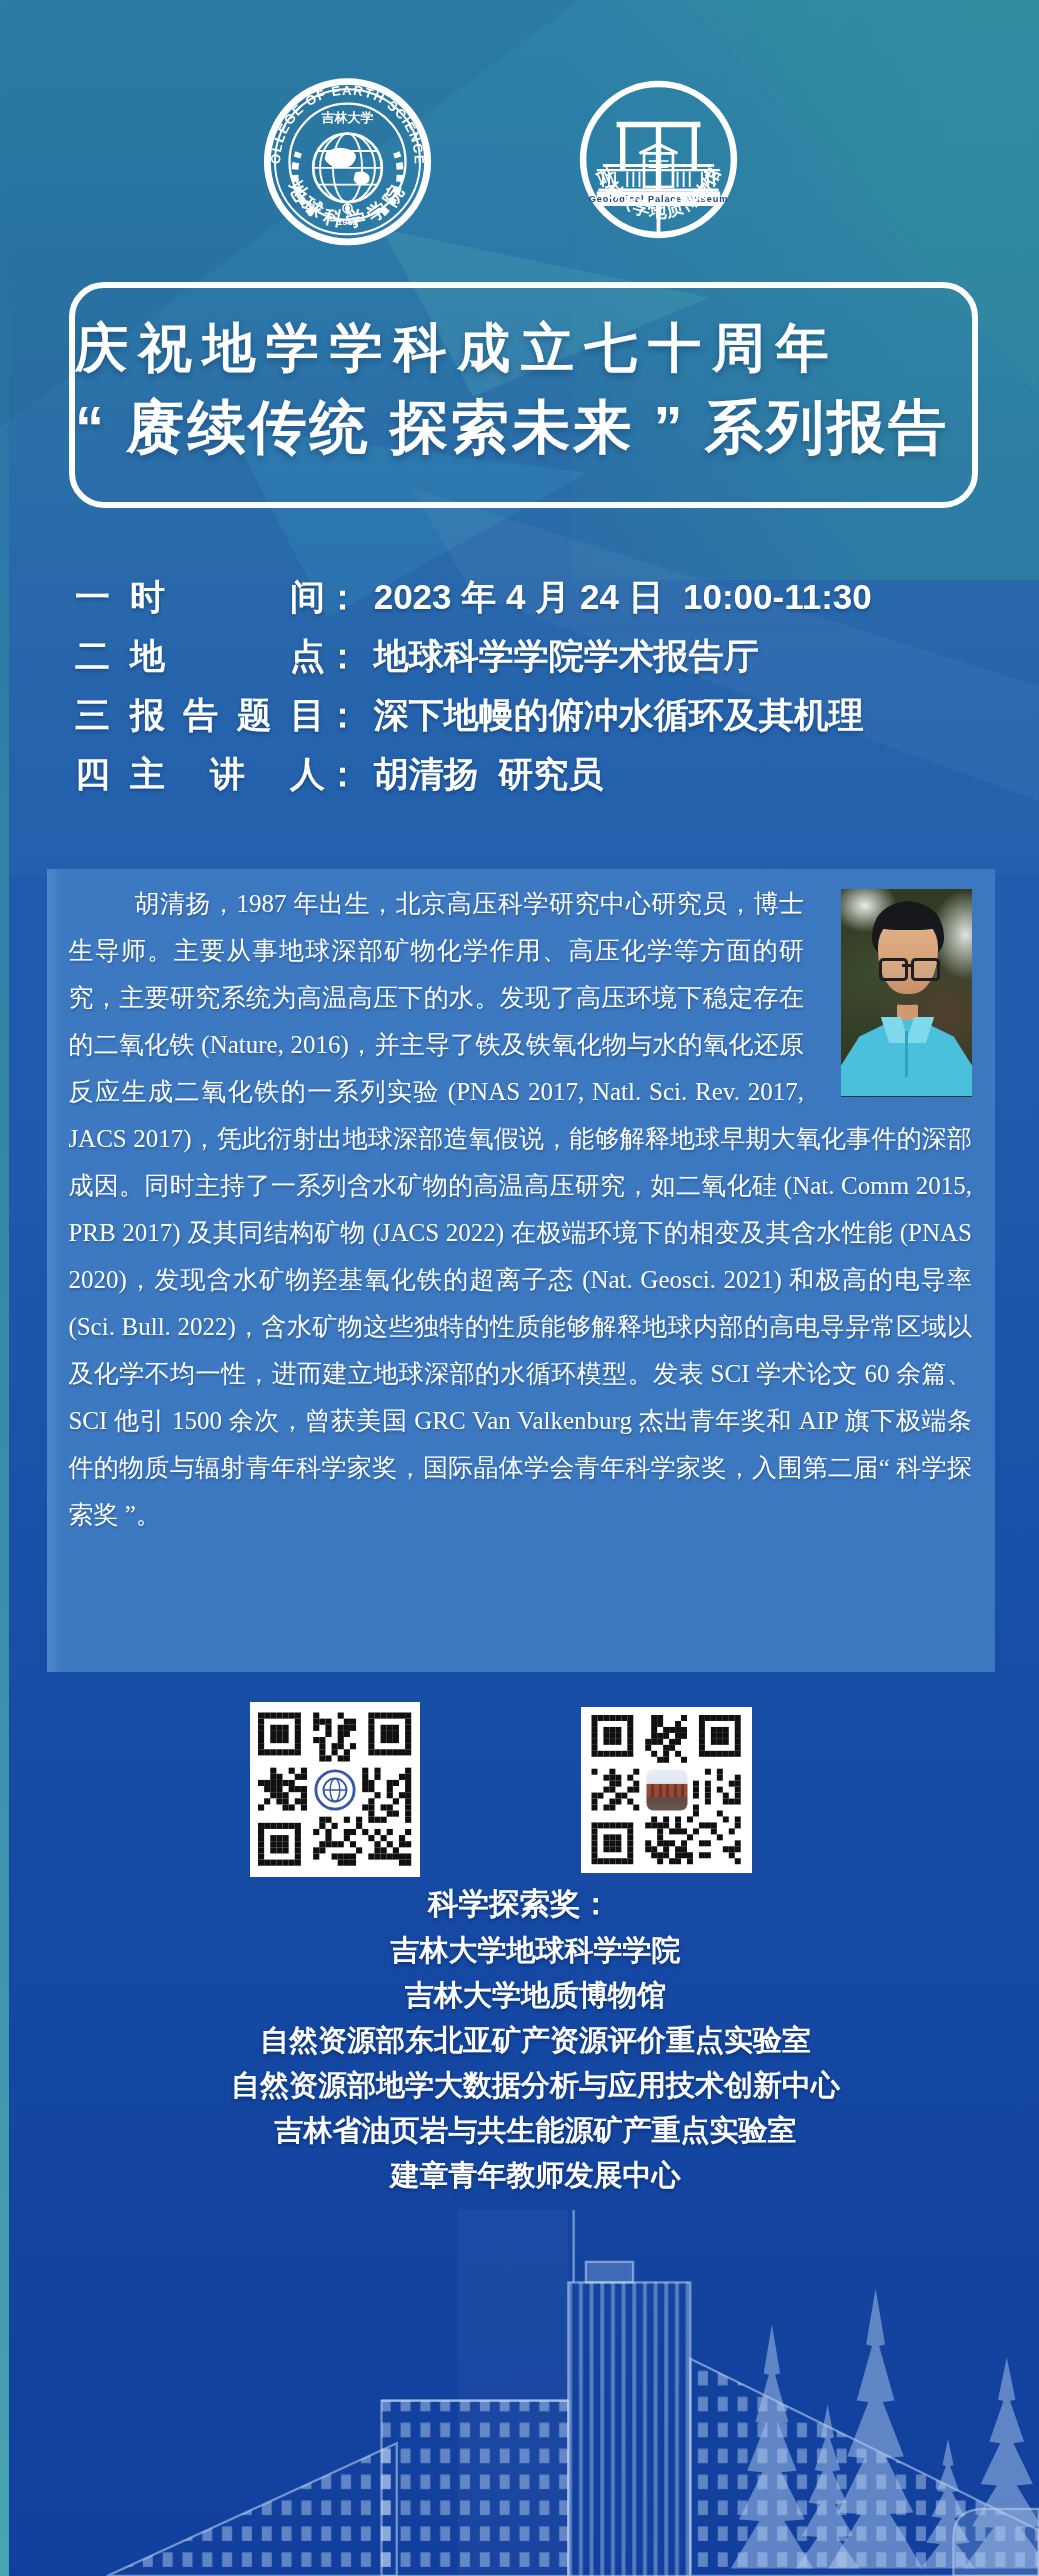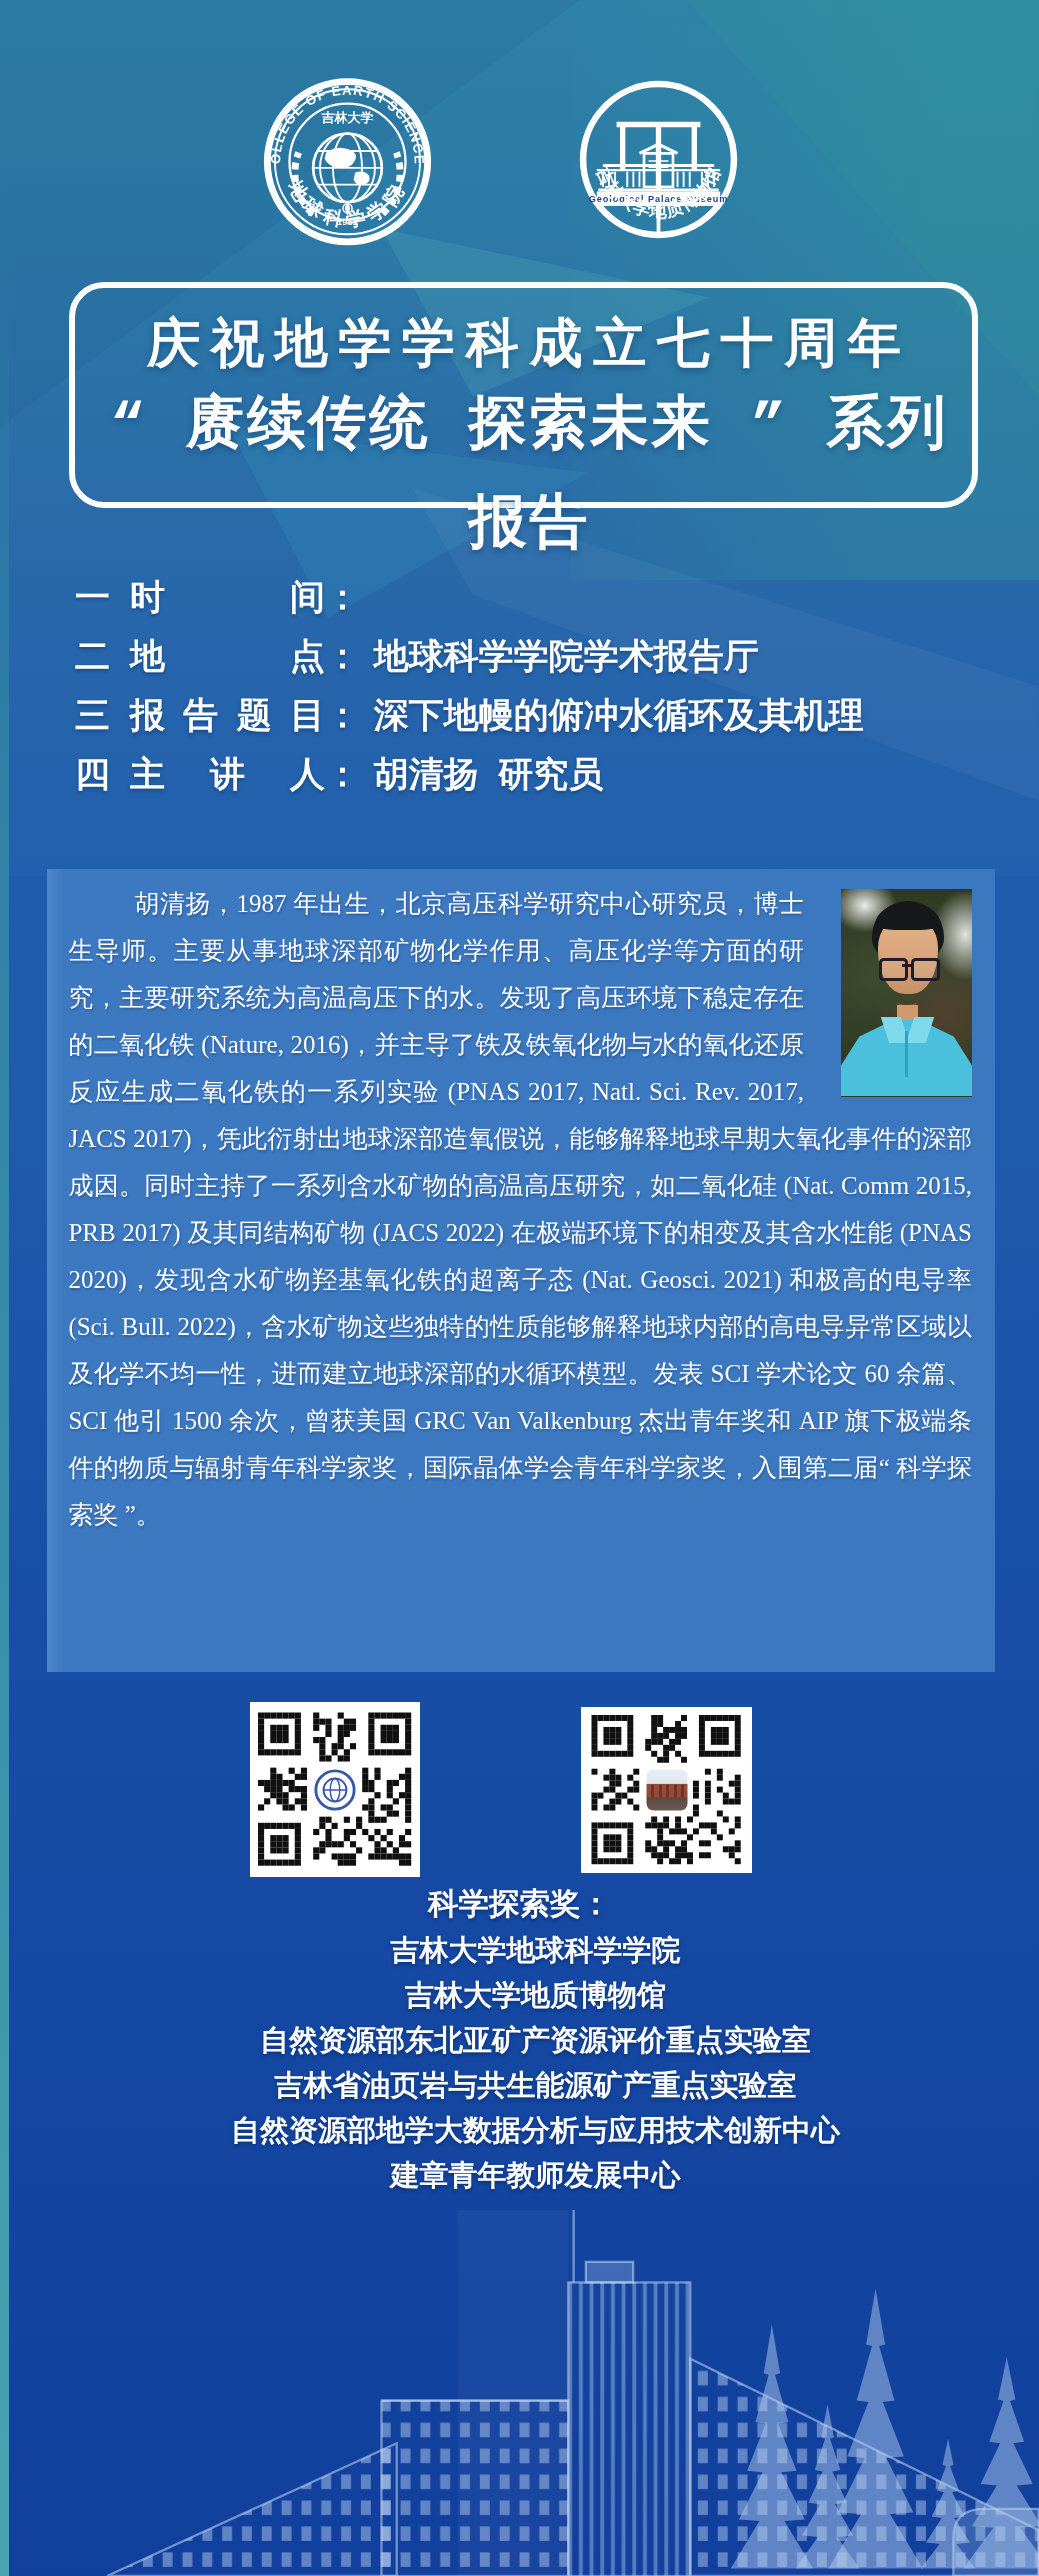--- a/index.html
+++ b/index.html
@@ -17,22 +17,22 @@
   .left-stripe{position:absolute;left:0;top:0;width:9.2px;height:100%;
       background:linear-gradient(180deg,rgba(46,129,167,0) 8%,#2F81A6 30%,#3B93AC 70%,#4AA3B2 100%);}
   .facets{position:absolute;top:0;left:0;}
   
   .logo{position:absolute;}
   .logo-left{left:262px;top:73px;}
   .logo-right{left:577px;top:77px;}
   
   .title-box{position:absolute;left:69px;top:282px;width:909px;height:226px;
       border:6.9px solid #fff;border-radius:35px;box-sizing:border-box;}
-  .title-line{position:absolute;left:6px;width:100%;text-align:center;
-      font-family:Liberation Mono, monospace;font-weight:bold;
+  .title-line{position:absolute;left:0;width:100%;
+      font-family:Liberation Sans, sans-serif;font-weight:bold;
       text-shadow:0 3.1px 6.1px rgba(0,30,70,.35);}
   .title-line1{top:17px;height:85px;line-height:85px;font-size:53px;letter-spacing:10.7px;}
   .title-line2{top:89px;height:99px;line-height:99px;font-size:58px;letter-spacing:3.1px;}
   
   .details{position:absolute;left:75px;top:568px;width:900px;}
   .d-row{display:flex;align-items:center;height:59px;font-size:35px;font-weight:bold;
       text-shadow:0 2.3px 3.8px rgba(0,30,70,.4);white-space:nowrap;}
   .d-num{width:55px;}
   .d-lbl{display:inline-flex;justify-content:space-between;width:195px;}
   .d-colon{width:35px;}
@@ -210,20 +210,21 @@
   </div>
 
   <div class="details">
     <div class="d-row">
       <span class="d-num">一</span>
       <span class="d-lbl">
           <span>时</span>
           <span>间</span>
         </span>
       <span class="d-colon">：</span>
+      <span class="d-val">2023 年 4 月 24 日  10:00-11:30</span>
     </div>
     <div class="d-row">
       <span class="d-num">二</span>
       <span class="d-lbl">
           <span>地</span>
           <span>点</span>
         </span>
       <span class="d-colon">：</span>
       <span class="d-val">地球科学学院学术报告厅</span>
     </div>
@@ -769,19 +770,19 @@
     <div class="qr-logo qr-logo-right">
       <div class="qr-cols"></div>
     </div>
   </div>
 
   <div class="organizers">
     <div class="org-heading">科学探索奖：</div>
     <div class="org-item">吉林大学地球科学学院</div>
     <div class="org-item">吉林大学地质博物馆</div>
     <div class="org-item">自然资源部东北亚矿产资源评价重点实验室</div>
+    <div class="org-item">自然资源部地学大数据分析与应用技术创新中心</div>
     <div class="org-item">吉林省油页岩与共生能源矿产重点实验室</div>
-    <div class="org-item">自然资源部地学大数据分析与应用技术创新中心</div>
     <div class="org-item">建章青年教师发展中心</div>
   </div>
 
 </div>
 
 
 </body></html>

